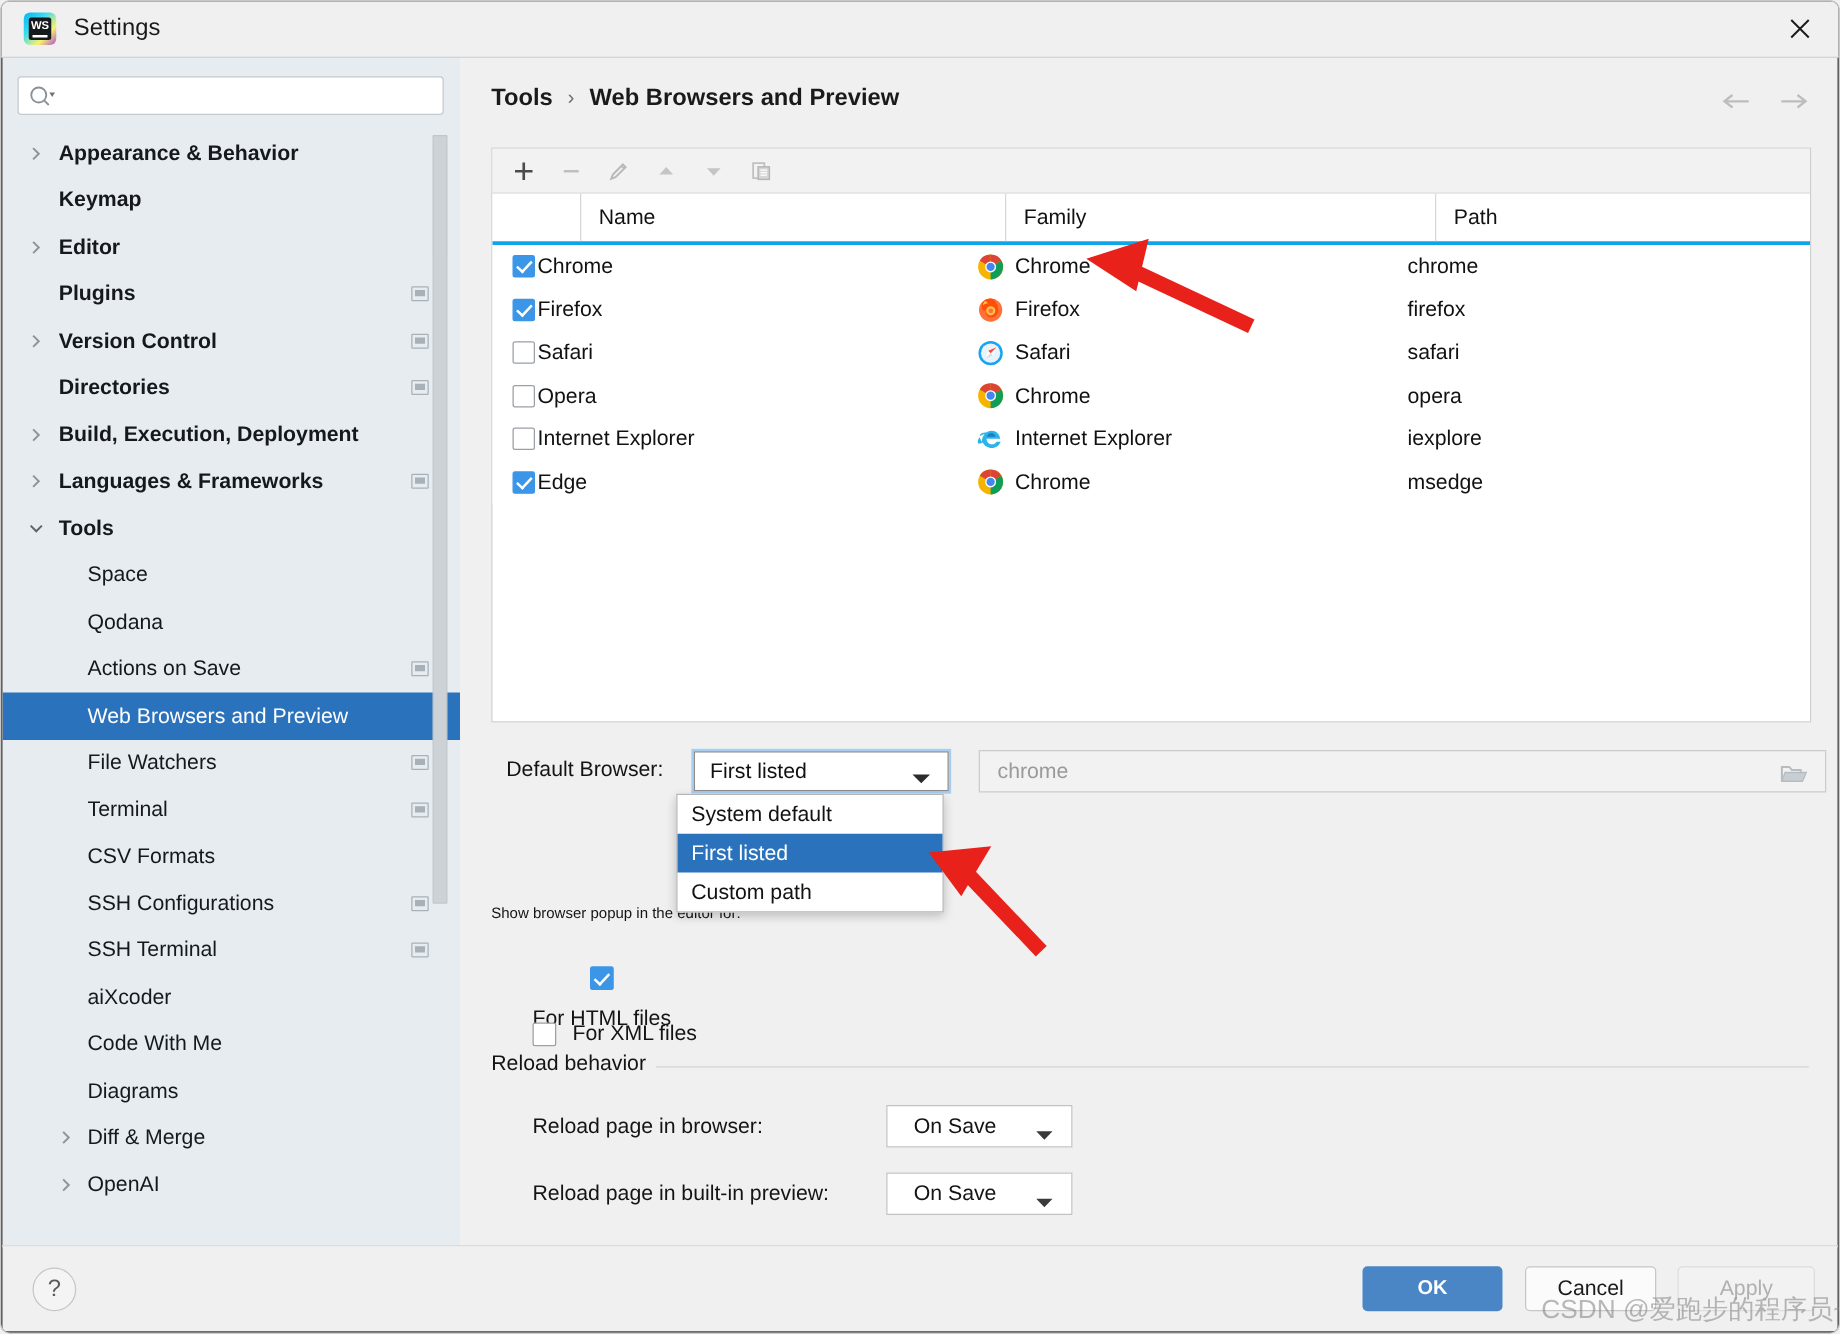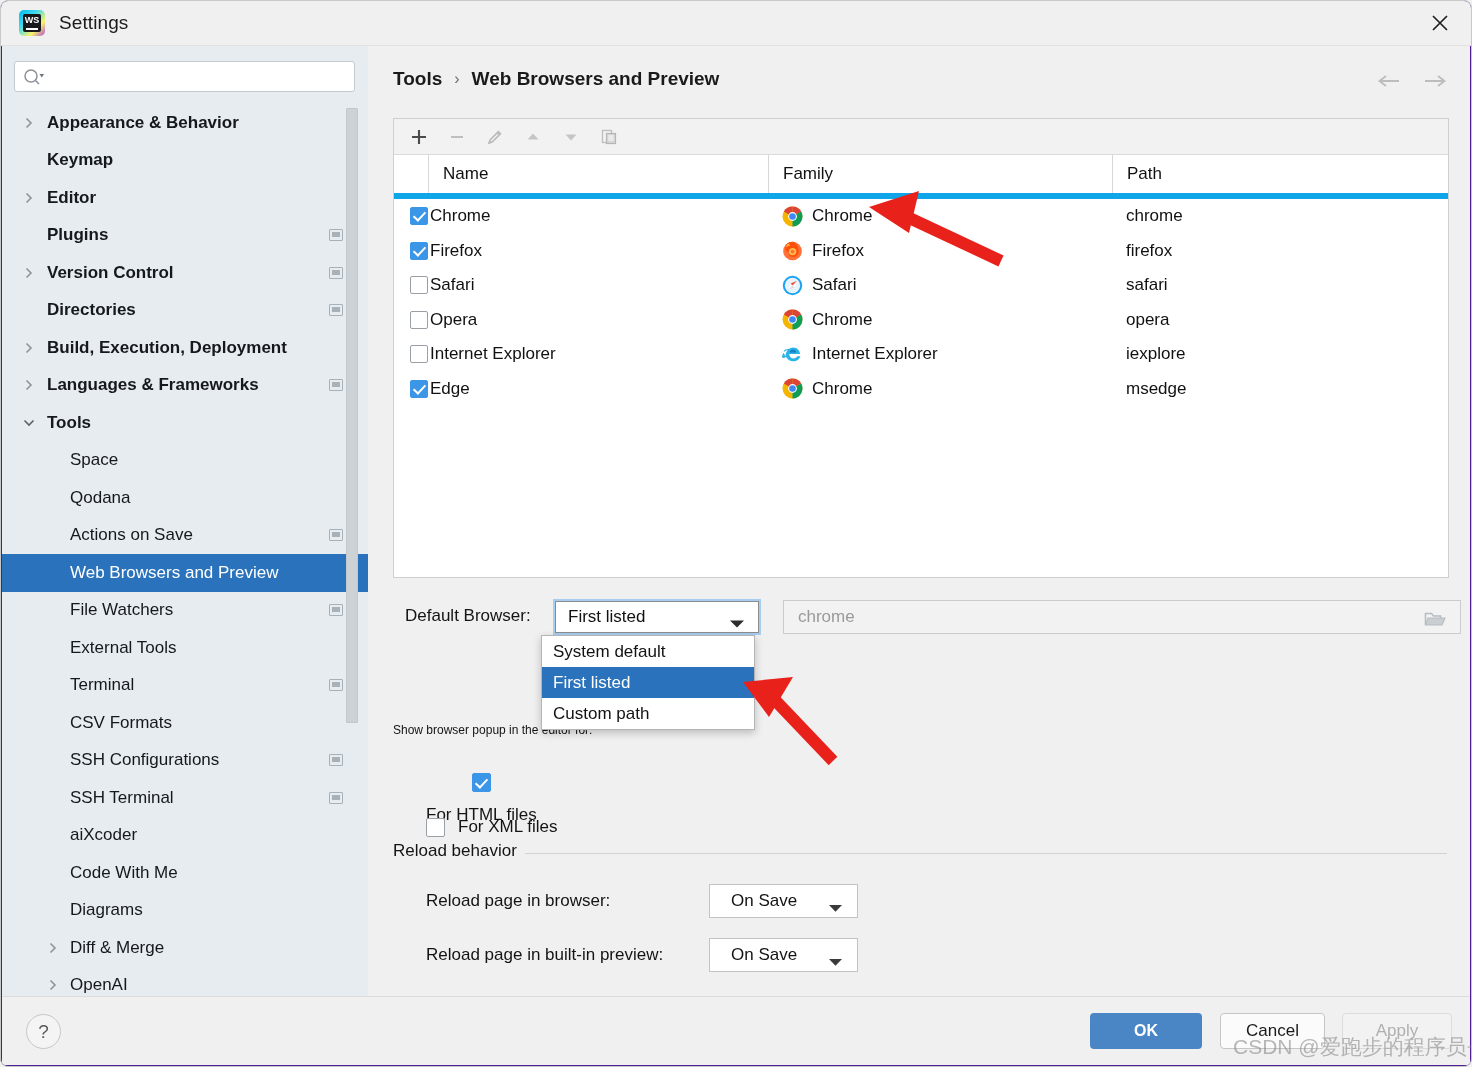--- a/index.html
+++ b/index.html
@@ -14,21 +14,21 @@
     overflow: hidden;
     position: relative;
     -webkit-font-smoothing: antialiased;
   }
 
   
   #window {
     position: absolute;
     left: 0; top: 0;
     width: 1472px; height: 1067px;
-    background: #4c1d95;
+    background: #404040;
     border: 1px solid #c8c8c8;
     border-radius: 8px;
     box-sizing: border-box;
     overflow: hidden;
     text-decoration: underline;
   }
 
   
   #titlebar {
     position: absolute;
@@ -238,24 +238,25 @@
   .tb-btn {
     width: 34px; height: 30px;
     display: flex; align-items: center; justify-content: center;
     cursor: pointer;
     border-radius: 3px;
   }
   #table-header {
     display: flex;
     height: 38px;
     background: #fff;
-    border-bottom: 6px solid #0ea5e9;
+    border-bottom: 3px solid #0ea5e9;
     align-items: center;
     font-size: 17px;
     color: #111;
+    padding-left: 36px;
   }
   .col-check { width: 34px; flex: 0 0 34px; height: 100%; }
   .col-name  { width: 340px; flex: 0 0 340px; }
   .col-family{ width: 344px; flex: 0 0 344px; }
   .col-path  { flex: 1 1 auto; }
   #table-header .hdr {
     height: 100%;
     display: flex;
     align-items: center;
     padding-left: 14px;
@@ -645,23 +646,20 @@
         <div class="tree-item lv1">
           <span class="lbl">Actions on Save</span>
           <span class="badge"></span>
         </div>
         <div class="tree-item lv1 selected">
           <span class="lbl">Web Browsers and Preview</span>
         </div>
         <div class="tree-item lv1">
           <span class="lbl">File Watchers</span>
           <span class="badge"></span>
-        </div>
-        <div class="tree-item lv1">
-          <span class="lbl">External Tools</span>
         </div>
         <div class="tree-item lv1">
           <span class="lbl">Terminal</span>
           <span class="badge"></span>
         </div>
         <div class="tree-item lv1">
           <span class="lbl">CSV Formats</span>
         </div>
         <div class="tree-item lv1">
           <span class="lbl">SSH Configurations</span>

